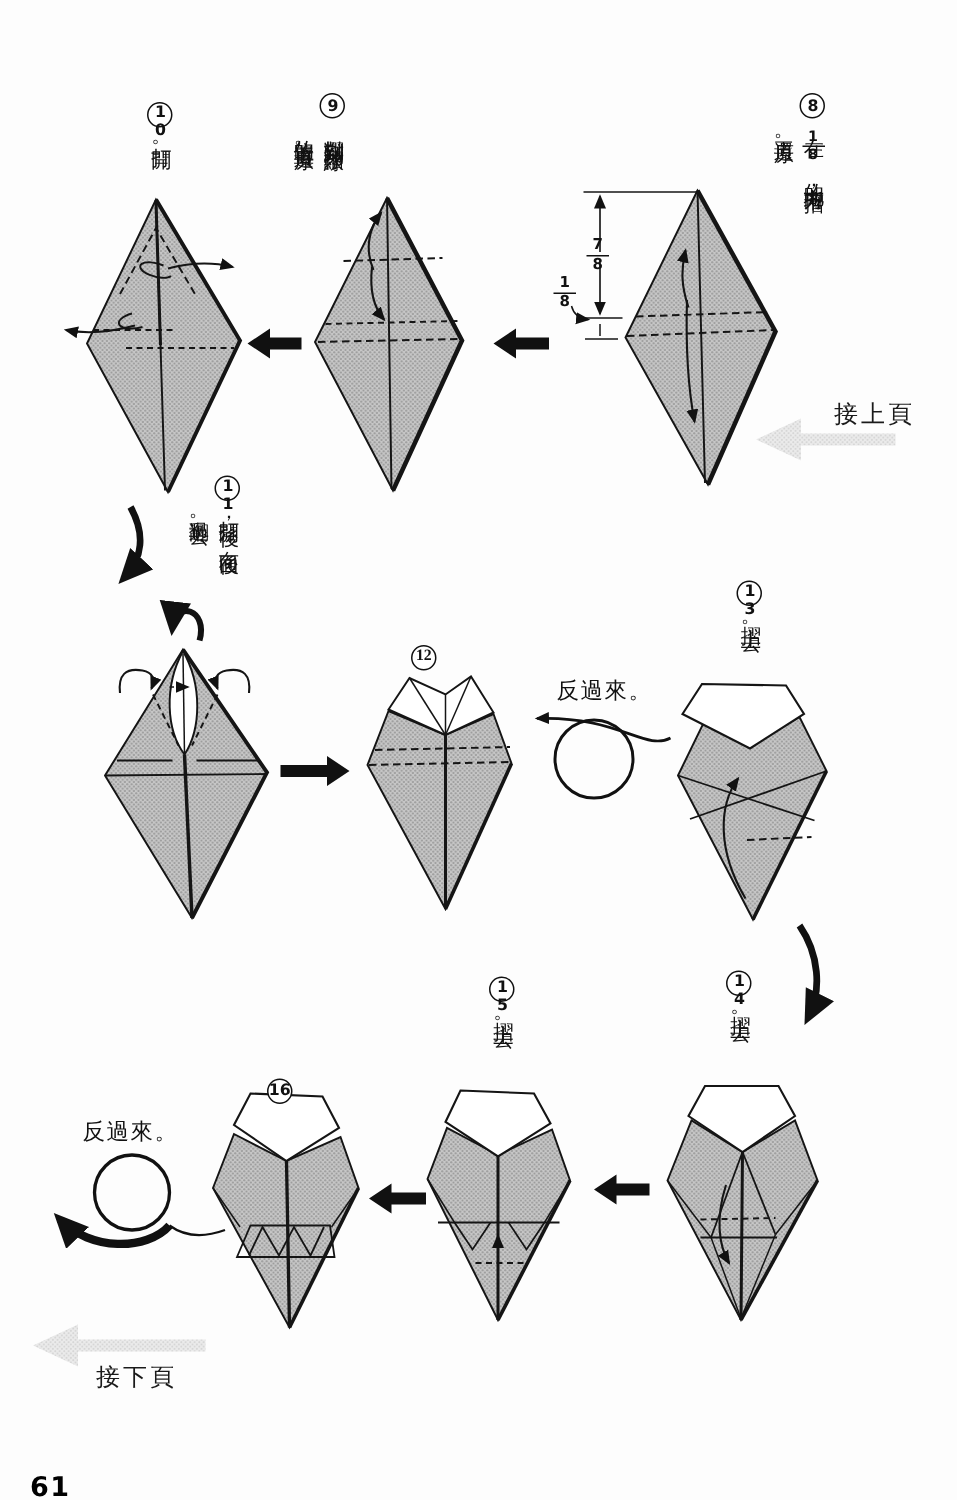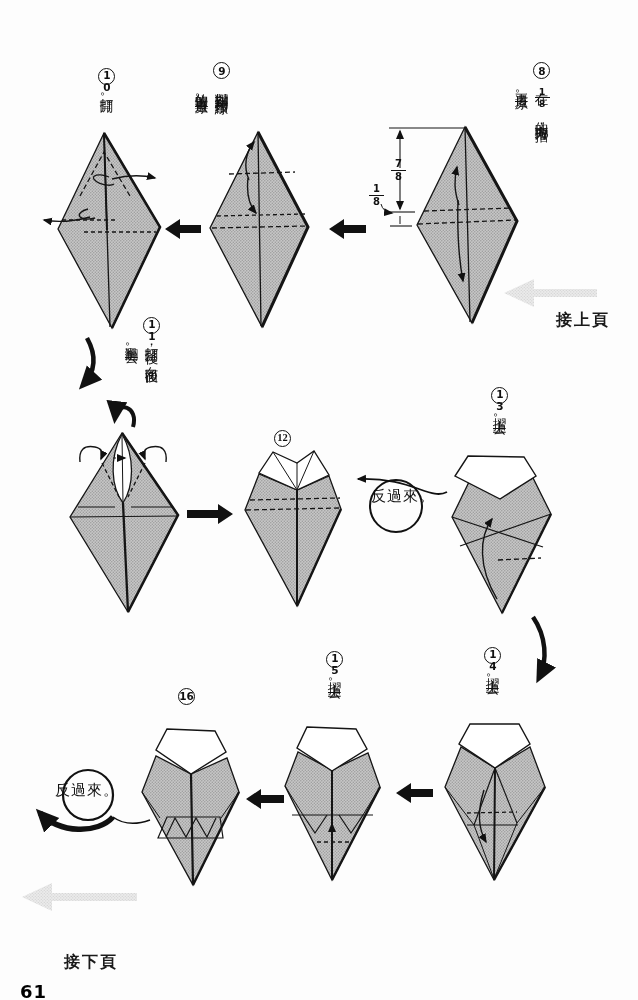--- a/index.html
+++ b/index.html
@@ -1,22 +1,22 @@
 <!DOCTYPE html>
 <html><head>
 <meta charset="utf-8">
 <style>
   html,body{margin:0;padding:0;background:#fff;}
   #page{position:relative;width:638px;height:1000px;background:#fdfdfd;overflow:hidden;
         font-family:"DejaVu Sans","Liberation Sans",sans-serif;color:#111;}
   #art{position:absolute;left:0;top:0;z-index:1;}
   .vt{position:absolute;z-index:2;writing-mode:vertical-rl;text-orientation:upright;
       font-size:13.5px;line-height:20px;letter-spacing:1.5px;font-weight:500;color:#111;}
-  .ht{position:absolute;z-index:2;font-size:15px;letter-spacing:1px;font-weight:500;color:#111;white-space:nowrap;margin-top:36px;}
-  .navlbl{position:absolute;z-index:2;font-size:16px;font-weight:700;letter-spacing:2px;color:#1a1a1a;white-space:nowrap;margin-top:44px;}
+  .ht{position:absolute;z-index:2;font-size:15px;letter-spacing:1px;font-weight:500;color:#111;white-space:nowrap;}
+  .navlbl{position:absolute;z-index:2;font-size:16px;font-weight:400;letter-spacing:2px;color:#1a1a1a;white-space:nowrap;}
   .cnum{display:inline-block;width:17px;height:17px;line-height:14px;border:1.6px solid #111;
         border-radius:50%;font-size:10.5px;font-weight:bold;text-align:center;background:#fff;
         box-sizing:border-box;letter-spacing:0;margin:1px 0 3px 0;}
   .cnum.abs{position:absolute;z-index:2;}
   .vfrac{display:inline-block;writing-mode:horizontal-tb;width:15px;font-size:9.5px;line-height:1.2;
          text-align:center;font-weight:bold;letter-spacing:0;margin:2px 0;}
   .vfrac .fn{display:block;border-bottom:1px solid #111;}
   .vfrac .fd{display:block;}
   .frac{position:absolute;z-index:2;width:15px;font-size:10px;line-height:1.15;text-align:center;
         font-weight:bold;letter-spacing:0;}
@@ -211,21 +211,21 @@
 <div class="vt" style="left:122px;top:336px;">翻過去。</div>
 
 <span class="cnum abs" style="left:274px;top:429px;font-family:Liberation Serif, serif;">12</span>
 
 <div class="vt" style="left:490px;top:386px;"><span class="cnum">13</span><span>摺上去。</span></div>
 
 <div class="vt" style="left:483px;top:646px;"><span class="cnum">14</span><span>摺上去。</span></div>
 
 <div class="vt" style="left:325px;top:650px;"><span class="cnum">15</span><span>摺上去。</span></div>
 
-<span class="cnum abs" style="left:178px;top:687px;">16</span>
+<span class="cnum abs" style="left:178px;top:718px;">16</span>
 
 <div class="ht" style="left:371px;top:451px;">反過來。</div>
 <div class="ht" style="left:55px;top:745px;">反過來。</div>
 
 <div class="frac" style="left:391px;top:158px;">
       <span class="fn">7</span>
       <span class="fd">8</span>
     </div>
 <div class="frac" style="left:369px;top:183px;">
       <span class="fn">1</span>

